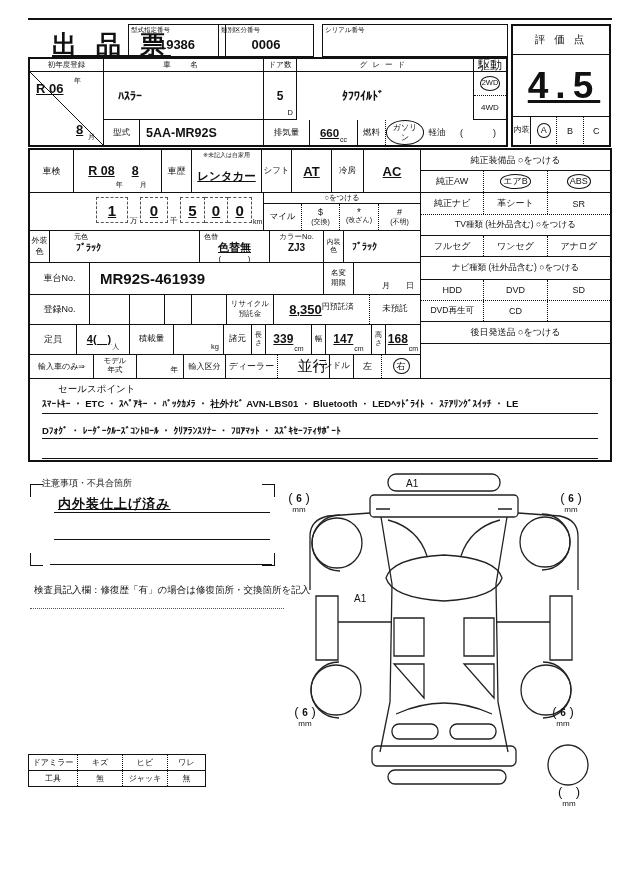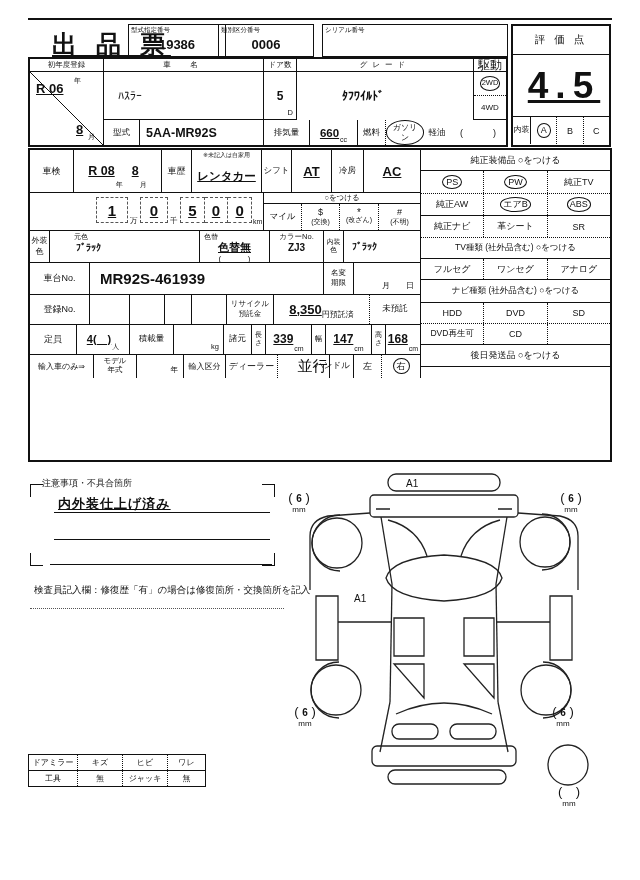--- a/index.html
+++ b/index.html
@@ -62,21 +62,21 @@
     <div class="a c" style="left:267px;top:0;width:177px;height:13px;border-right:1px solid #111;border-bottom:1px solid #111;font-size:7.5px;letter-spacing:5px">グレード</div>
     <div class="a c" style="left:444px;top:0;width:32px;height:13px;border-bottom:1px solid #111;font-size:12px">駆動</div>
 
     <div class="a diag" style="left:0;top:13px;width:74px;height:73px;border-right:1px solid #111">
       <span class="a b" style="left:6px;top:9px;font-size:13px">R 06</span>
       <span class="a" style="left:44px;top:4px;font-size:7px">年</span>
       <span class="a b" style="left:46px;top:50px;font-size:13px">8</span>
       <span class="a" style="left:58px;top:60px;font-size:7px">月</span>
     </div>
 
-    <div class="a" style="left:74px;top:13px;width:160px;height:48px;border-right:1px solid #111;border-bottom:1px solid #111;display:flex;align-items:center;padding-left:14px;font-size:12px;font-weight:400">ﾊｽﾗｰ</div>
+    <div class="a" style="left:74px;top:13px;width:160px;height:48px;border-right:1px solid #111;border-bottom:1px solid #111;display:flex;align-items:center;padding-left:14px;font-size:12px;font-weight:700">ﾊｽﾗｰ</div>
 
     <div class="a" style="left:234px;top:13px;width:33px;height:48px;border-right:1px solid #111;border-bottom:1px solid #111">
       <div class="c" style="height:100%;font-size:12px;font-weight:600">5</div>
       <span class="a" style="right:3px;bottom:2px;font-size:7.5px">D</span>
     </div>
 
     <div class="a" style="left:267px;top:13px;width:177px;height:48px;border-right:1px solid #111;display:flex;align-items:center;padding-left:45px;font-size:12px;font-weight:600">ﾀﾌﾜｲﾙﾄﾞ</div>
 
     <div class="a c" style="left:444px;top:13px;width:32px;height:24px;border-bottom:1px dotted #111;font-size:7.5px">
         <span class="ellipse" style="padding:2px 1px">2WD</span>
@@ -177,21 +177,21 @@
     <div class="a" style="left:60px;top:144px;width:40px;height:30px;border-right:1px solid #111"></div>
     <div class="a" style="left:100px;top:144px;width:35px;height:30px;border-right:1px solid #111"></div>
     <div class="a" style="left:135px;top:144px;width:27px;height:30px;border-right:1px solid #111"></div>
     <div class="a" style="left:162px;top:144px;width:35px;height:30px;border-right:1px solid #111"></div>
     <div class="a col c" style="left:197px;top:144px;width:47px;height:30px;border-right:1px solid #111">
       <div style="font-size:7.5px">リサイクル</div>
         <div style="font-size:7.5px">預託金</div>
     </div>
     <div class="a c" style="left:244px;top:144px;width:96px;height:30px;border-right:1px dotted #111">
       <span class="b" style="font-size:13px">8,350</span>
-        <span style="font-size:8px;align-self:flex-end;margin-bottom:4px">円預託済</span>
+        <span style="font-size:8px;align-self:flex-end;margin-bottom:12px">円預託済</span>
     </div>
     <div class="a c" style="left:340px;top:144px;width:50px;height:30px;font-size:8.5px">未預託</div>
     <div class="a" style="left:0;top:174px;width:390px;border-top:1px solid #111"></div>
 
     <div class="a c" style="left:0;top:174px;width:47px;height:30px;border-right:1px solid #111;font-size:9px">定員</div>
     <div class="a c" style="left:47px;top:174px;width:53px;height:30px;border-right:1px solid #111">
       <span class="b" style="font-size:11px">4(　)</span>
         <span class="su">人</span>
     </div>
     <div class="a c" style="left:100px;top:174px;width:44px;height:30px;border-right:1px solid #111;font-size:8.5px">積載量</div>
@@ -223,29 +223,20 @@
     <div class="a c" style="left:196px;top:204px;width:52px;height:24px;border-right:1px dotted #111;font-size:9px">ディーラー</div>
     <div class="a c" style="left:266px;top:204px;width:34px;height:24px;border-right:1px solid #111;font-size:15px">並行</div>
     <div class="a c" style="left:282px;top:204px;width:42px;height:24px;border-right:1px solid #111;font-size:8.5px">ハンドル</div>
     <div class="a c" style="left:324px;top:204px;width:28px;height:24px;border-right:1px dotted #111;font-size:9px">左</div>
     <div class="a c" style="left:352px;top:204px;width:38px;height:24px;font-size:9px">
         <span class="ellipse" style="padding:2px 3px">右</span>
       </div>
 
     <div class="a" style="left:390px;top:0;width:190px;height:228px;border-left:1.5px solid #111">
       <div class="c" style="height:20px;border-bottom:1.5px solid #111;font-size:9px">純正装備品 ○をつける</div>
-      <div style="display:flex;height:22px;border-bottom:1px dotted #111">
-        <div class="c" style="flex:1;border-right:1px dotted #111;font-size:9px">
-            <span class="ellipse" style="padding:1px 3px">PS</span>
-          </div>
-        <div class="c" style="flex:1;border-right:1px dotted #111;font-size:9px">
-            <span class="ellipse" style="padding:1px 3px">PW</span>
-          </div>
-        <div class="c" style="flex:1;font-size:9px">純正TV</div>
-      </div>
       <div style="display:flex;height:21px;border-bottom:1.5px solid #111">
         <div class="c" style="flex:1;border-right:1px dotted #111;font-size:9px">純正AW</div>
         <div class="c" style="flex:1;border-right:1px dotted #111;font-size:9px">
             <span class="ellipse" style="padding:1px 2px">エアB</span>
           </div>
         <div class="c" style="flex:1;font-size:9px">
             <span class="ellipse" style="padding:1px 2px">ABS</span>
           </div>
       </div>
       <div style="display:flex;height:21px;border-bottom:1px dotted #111">
@@ -266,20 +257,26 @@
         <div class="c" style="flex:1;font-size:9px">SD</div>
       </div>
       <div style="display:flex;height:20px;border-bottom:1.5px solid #111">
         <div class="c" style="flex:1;border-right:1px dotted #111;font-size:8.5px">DVD再生可</div>
         <div class="c" style="flex:1;border-right:1px dotted #111;font-size:9px">CD</div>
         <div class="c" style="flex:1;font-size:9px"></div>
       </div>
       <div class="c" style="height:21px;border-bottom:1px solid #111;font-size:9px">後日発送品 ○をつける</div>
     </div>
 
+    <div class="a" style="left:0;top:228px;width:580px;height:82px;border-top:1.5px solid #111">
+      <div class="a" style="left:28px;top:4px;font-size:9.5px">セールスポイント</div>
+      <div class="a" style="left:12px;top:14px;width:556px;height:21px;border-bottom:1px solid #111;display:flex;align-items:flex-end;padding-bottom:2px;font-size:9.5px;font-weight:600;white-space:nowrap">ｽﾏｰﾄｷｰ ・ ETC ・ ｽﾍﾟｱｷｰ ・ ﾊﾞｯｸｶﾒﾗ ・ 社外ﾅﾋﾞ AVN-LBS01 ・ Bluetooth ・ LEDﾍｯﾄﾞﾗｲﾄ ・ ｽﾃｱﾘﾝｸﾞｽｲｯﾁ ・ LE</div>
+      <div class="a" style="left:12px;top:39px;width:556px;height:21px;border-bottom:1px solid #111;display:flex;align-items:flex-end;padding-bottom:2px;font-size:9.5px;font-weight:600;white-space:nowrap">Dﾌｫｸﾞ ・ ﾚｰﾀﾞｰｸﾙｰｽﾞｺﾝﾄﾛｰﾙ ・ ｸﾘｱﾗﾝｽｿﾅｰ ・ ﾌﾛｱﾏｯﾄ ・ ｽｽﾞｷｾｰﾌﾃｨｻﾎﾟｰﾄ</div>
+      <div class="a" style="left:12px;top:64px;width:556px;height:16px;border-bottom:1px solid #111"></div>
+    </div>
   </div>
 
   <div class="a" style="left:30px;top:484px;width:13px;height:13px;border-top:1.5px solid #111;border-left:1.5px solid #111"></div>
   <div class="a" style="left:262px;top:484px;width:13px;height:13px;border-top:1.5px solid #111;border-right:1.5px solid #111"></div>
   <div class="a" style="left:30px;top:553px;width:13px;height:13px;border-bottom:1.5px solid #111;border-left:1.5px solid #111"></div>
   <div class="a" style="left:262px;top:553px;width:13px;height:13px;border-bottom:1.5px solid #111;border-right:1.5px solid #111"></div>
   <div class="a" style="left:42px;top:477px;font-size:9px">注意事項・不具合箇所</div>
   <div class="a b" style="left:58px;top:495px;font-size:13px;letter-spacing:1px">内外装仕上げ済み</div>
   <div class="a" style="left:54px;top:512px;width:216px;border-bottom:1.2px solid #111"></div>
   <div class="a" style="left:54px;top:539px;width:216px;border-bottom:1.2px solid #111"></div>

